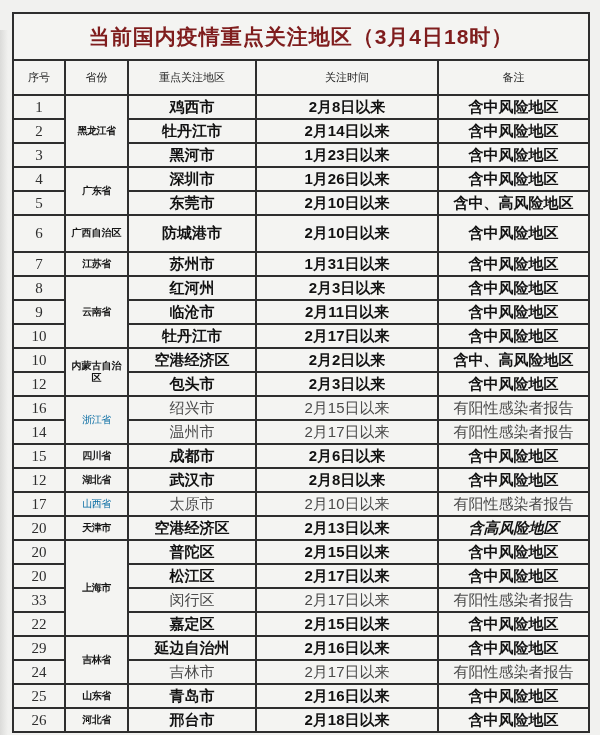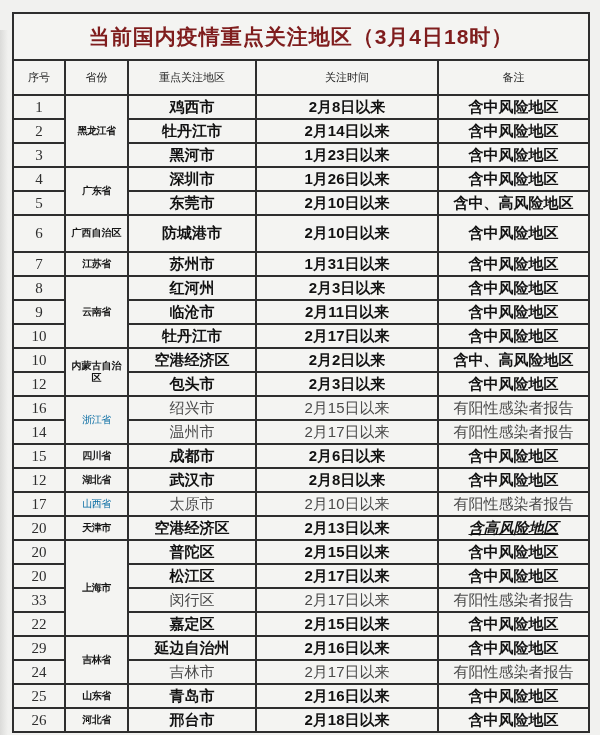--- a/index.html
+++ b/index.html
@@ -58,21 +58,21 @@
   td.province.nowrap { white-space: nowrap; letter-spacing: -0.5px; }
   td.province.left { text-align: center; margin-top: 16px; }
   td.province.regular { font-weight: normal; color: #0369a1; }
   td.area, td.time, td.note { font-size: 15px; }
   tr.bold-row td.area, tr.bold-row td.time, tr.bold-row td.note {
     font-weight: bold; color: #121212;
   }
   tr.light-row td.area, tr.light-row td.time, tr.light-row td.note {
     font-weight: normal; color: #4a4a4a;
   }
-  td.note.italic { font-style: italic; text-decoration: underline; }
+  td.note.italic { font-style: italic; }
   td.time .num, td.col-no {
     font-family: "Liberation Serif", "DejaVu Serif", serif;
   }
 </style>
 </head>
 <body>
 
 <table class="epi-table">
   <colgroup>
     <col style="width:52px">

